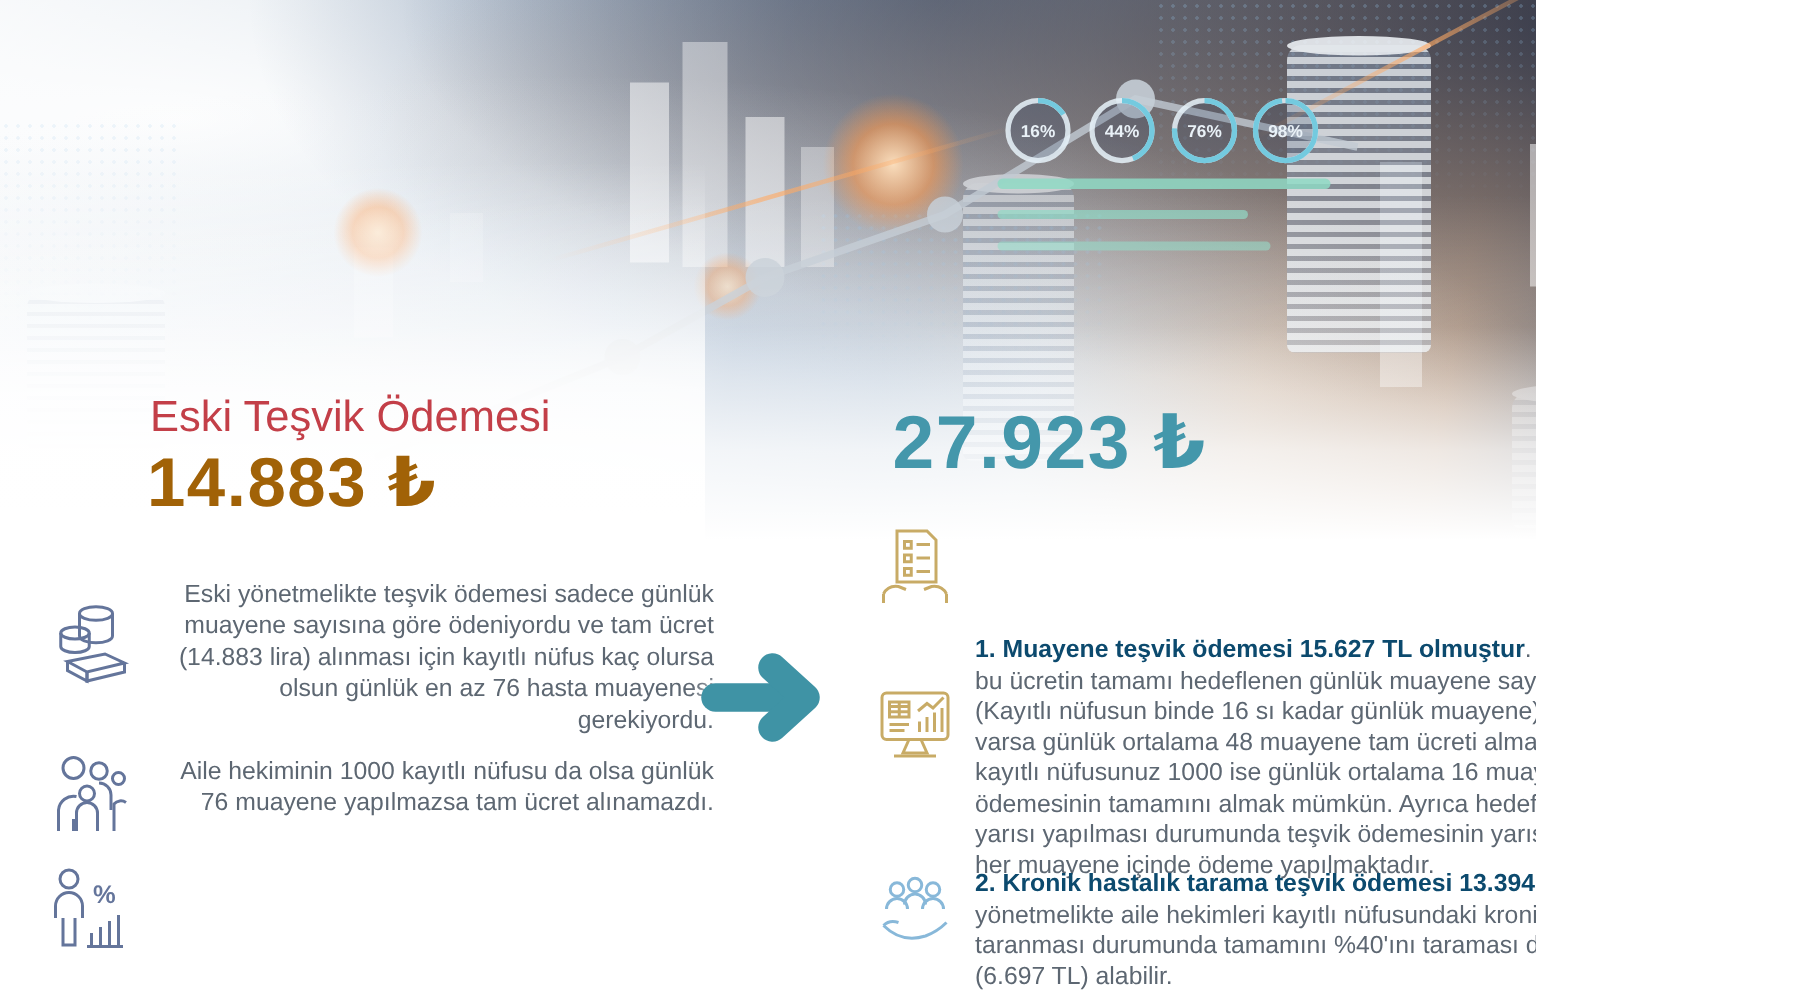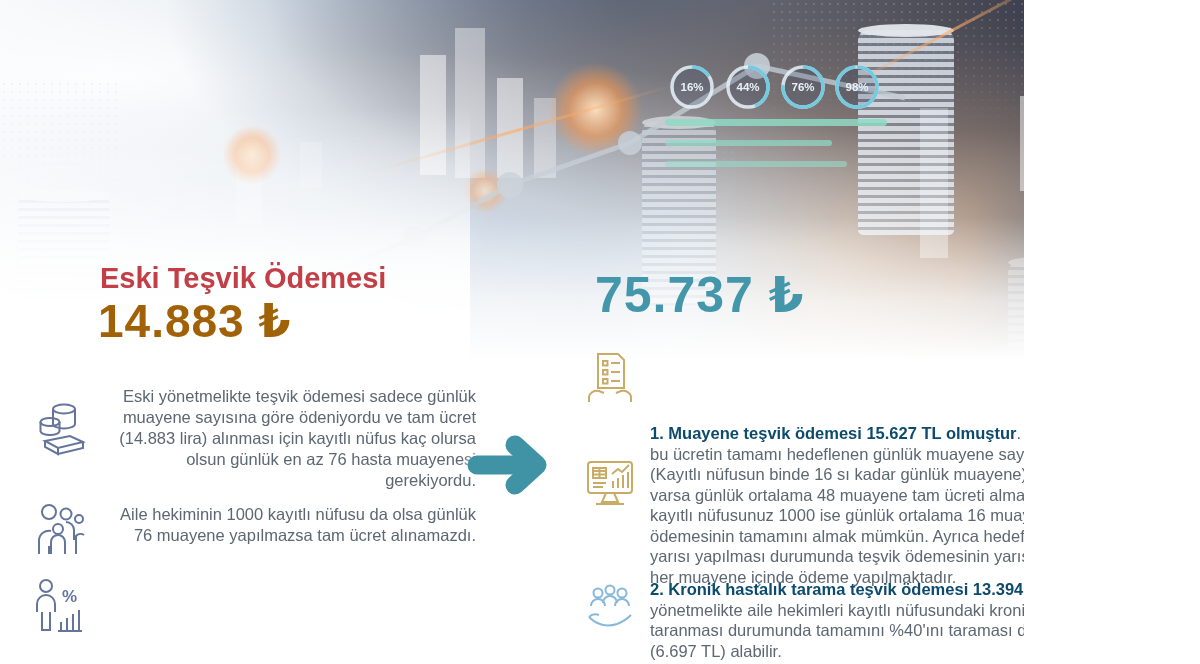--- a/index.html
+++ b/index.html
@@ -37,21 +37,21 @@
          background:linear-gradient(90deg,transparent,rgba(255,170,100,.65),transparent);}
 
   .banner-svg{position:absolute;left:0;top:0;}
 
   .fade-left{position:absolute;left:0;top:0;width:470px;height:360px;
       background:linear-gradient(to bottom,rgba(255,255,255,0) 30%,rgba(255,255,255,.85) 72%,#fff 95%);}
   .fade-bottom{position:absolute;left:0;top:130px;width:1200px;height:230px;
       background:linear-gradient(to bottom,rgba(255,255,255,0) 0%,rgba(255,255,255,.18) 38%,rgba(255,255,255,.78) 74%,#fff 100%);}
 
   
-  .h-left{position:absolute;left:100px;top:262px;font-size:29px;font-weight:bold;color:#c33f48;}
+  .h-left{position:absolute;left:100px;top:262px;font-size:29px;font-weight:normal;color:#c33f48;}
   .a-left{position:absolute;left:98px;top:294px;font-size:46px;font-weight:bold;color:#a16207;letter-spacing:1px;}
   .h-right{position:absolute;left:597px;top:226px;font-size:30px;font-weight:bold;color:#2b3954;}
   .a-right{position:absolute;left:595px;top:266px;font-size:50px;font-weight:bold;color:#4497ab;letter-spacing:1px;}
 
   .row{position:absolute;display:flex;align-items:flex-start;}
   .row .ic{flex:0 0 56px;display:flex;justify-content:center;}
   .row .tx{color:#5d6772;font-size:16.5px;line-height:21px;}
 
   .lrow{left:33px;width:443px;}
   .lrow .tx{width:377px;margin-left:10px;text-align:right;}
@@ -193,21 +193,21 @@
     </span>
   </div>
 
   <div class="arrow">
     <svg width="96" height="66" viewBox="0 0 96 66">
       <path d="M11 33 H52" stroke="#3f93a5" stroke-width="19" stroke-linecap="round" fill="none"></path>
       <path d="M49 13 L71 33 L49 53" stroke="#3f93a5" stroke-width="19" stroke-linecap="round" stroke-linejoin="round" fill="none"></path>
     </svg>
   </div>
 
-  <div class="a-right">75.737 ₺</div>
+  <div class="a-right">27.923 ₺</div>
 
   <div class="row rrow rrow1">
     <span class="ic">
       <svg width="50" height="54" viewBox="0 0 50 54" fill="none" stroke="#c3a356" stroke-width="2" opacity=".9">
         <path d="M13 4 h20 l6 6 v28 H13 Z"></path>
         <rect x="18" y="11" width="4.5" height="4.5"></rect>
         <path d="M26 13 h9"></path>
         <rect x="18" y="20" width="4.5" height="4.5"></rect>
         <path d="M26 22 h9"></path>
         <rect x="18" y="29" width="4.5" height="4.5"></rect>

